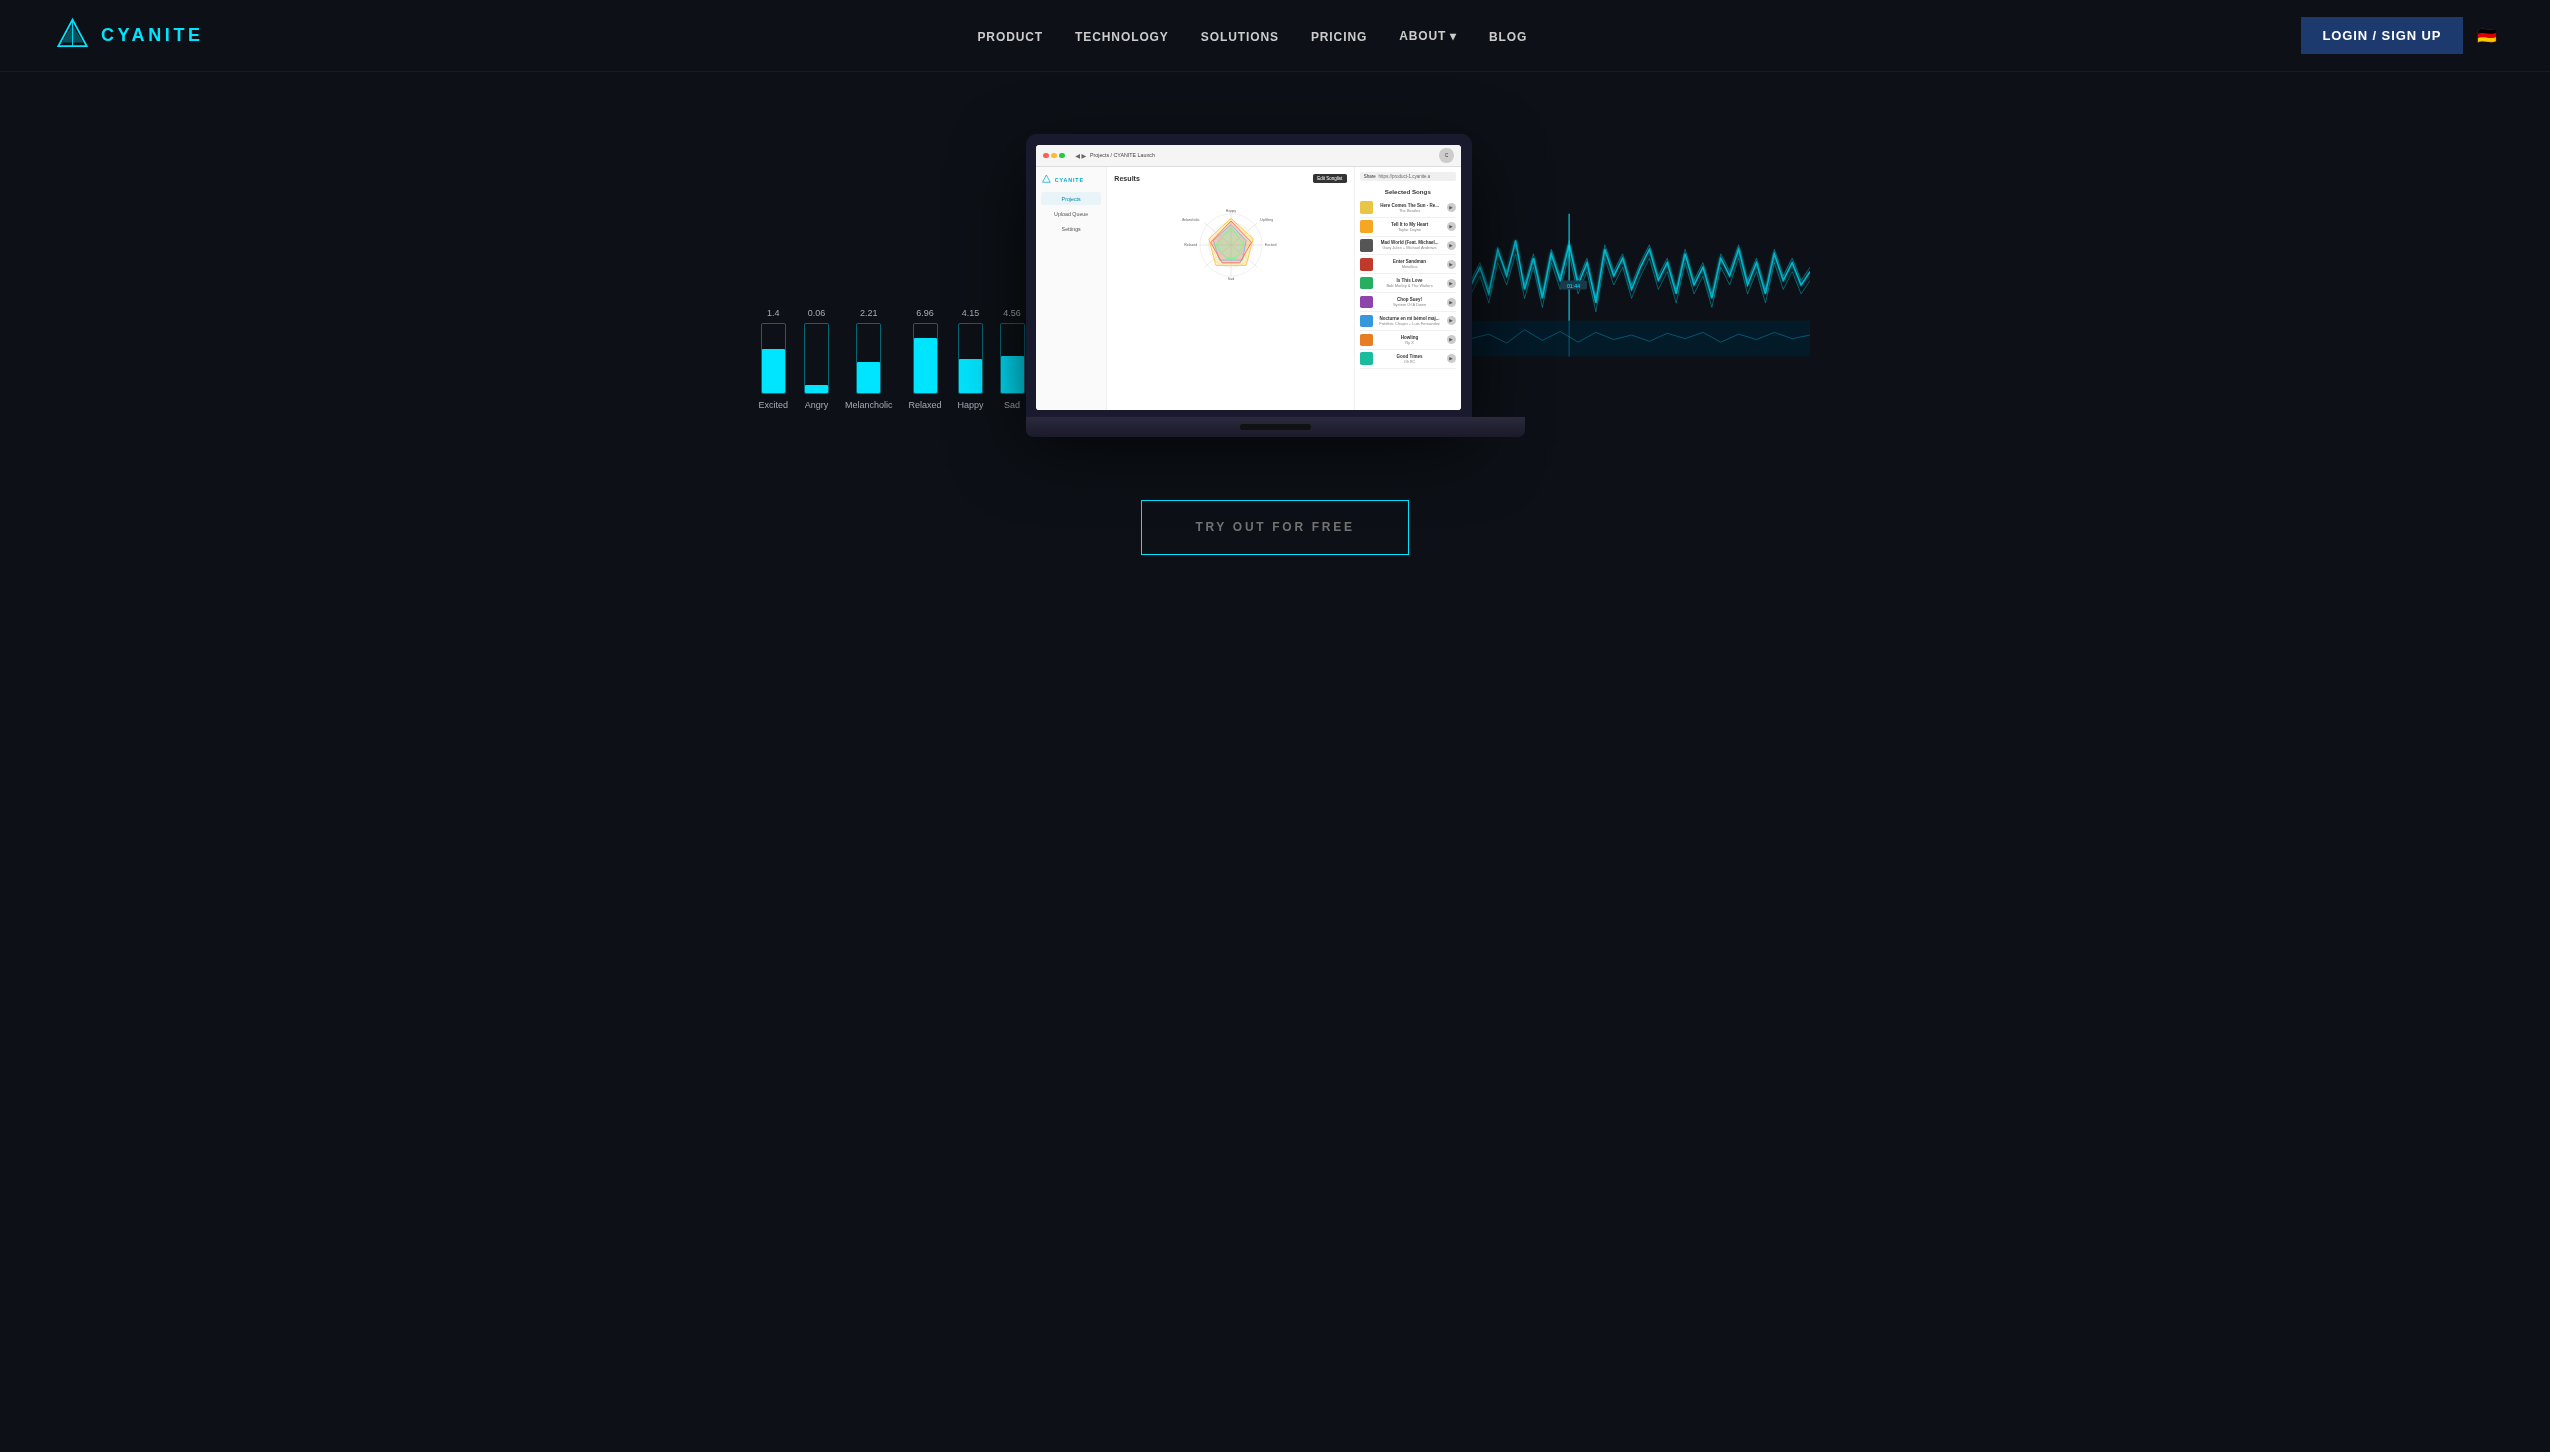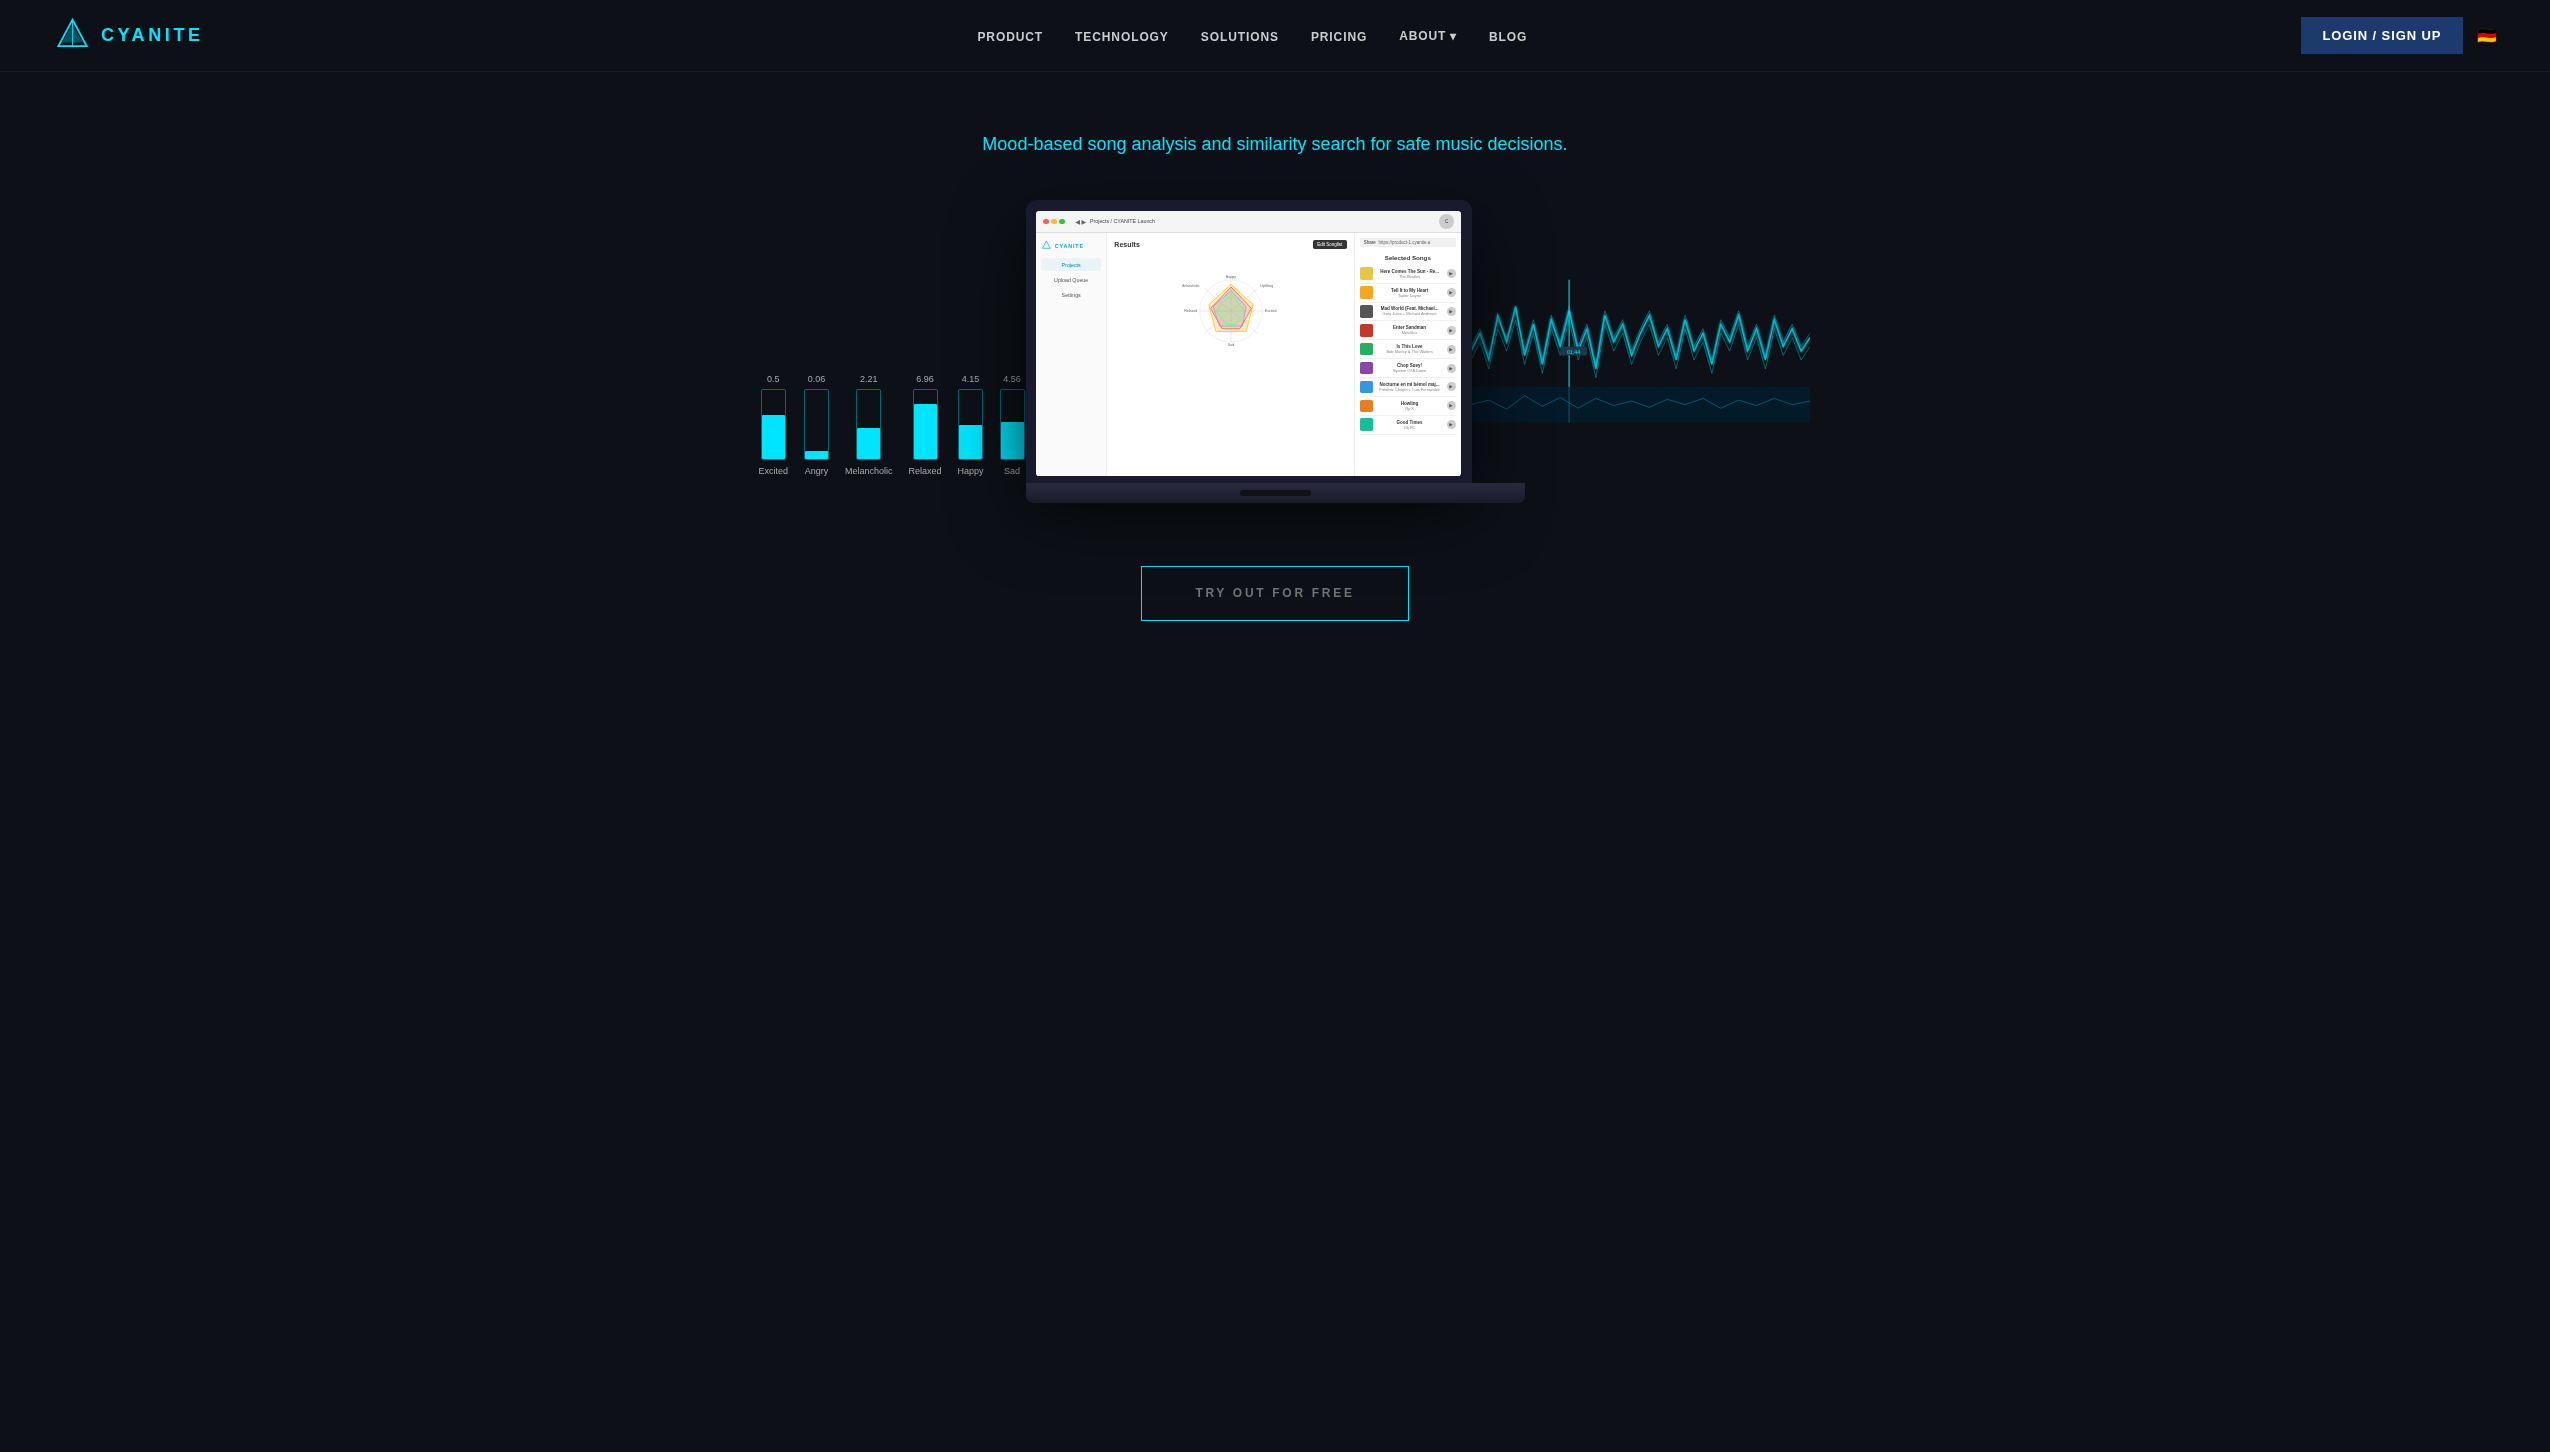--- a/index.html
+++ b/index.html
@@ -394,27 +394,26 @@
     </li>
     <li><a href="#">BLOG</a></li>
   </ul>
   <div style="display:flex;align-items:center;gap:14.3px;">
     <button class="login-btn">LOGIN / SIGN UP</button>
     <span class="flag-icon">🇩🇪</span>
   </div>
 </nav>
 
 <section class="hero">
-  <p class="hero-subtitle">Mood-based song analysis and similarity search for safe music decisions.</p>
 
   <div class="mockup-container">
 
     <div class="mood-bars-left" id="mood-bars-left">
         <div class="mood-bar-item">
-      <span class="mood-bar-value">0.5</span>
+      <span class="mood-bar-value">1.4</span>
       <div class="mood-bar-track">
         <div class="mood-bar-fill" style="height:65%"></div>
       </div>
       <span class="mood-bar-label">Excited</span>
     </div>
         <div class="mood-bar-item">
       <span class="mood-bar-value">0.06</span>
       <div class="mood-bar-track">
         <div class="mood-bar-fill" style="height:12%"></div>
       </div>

